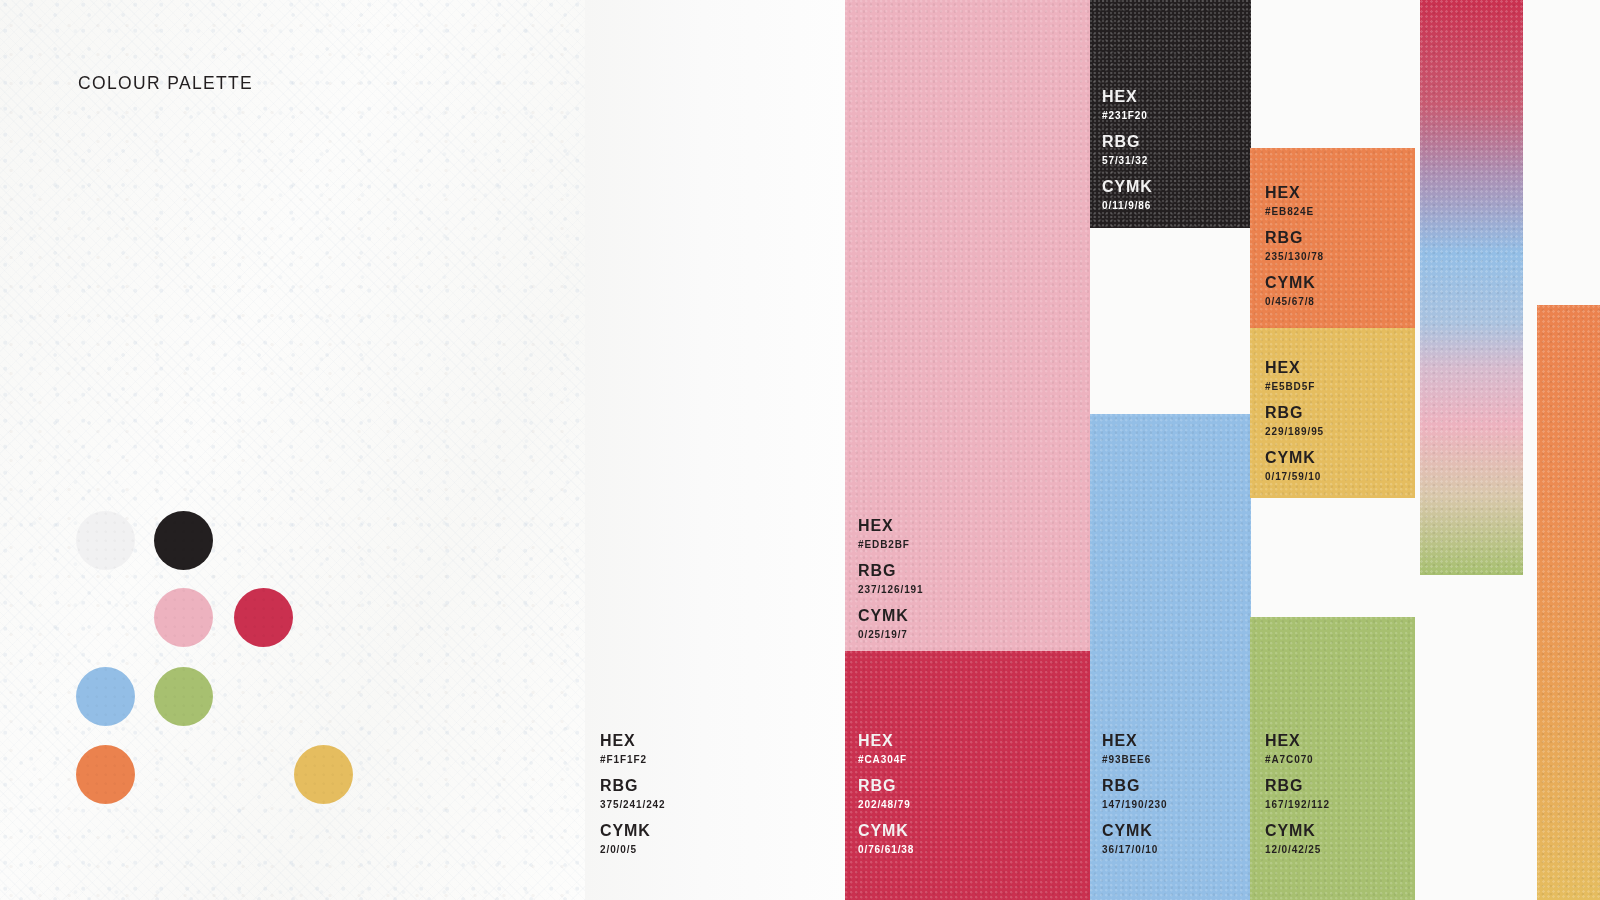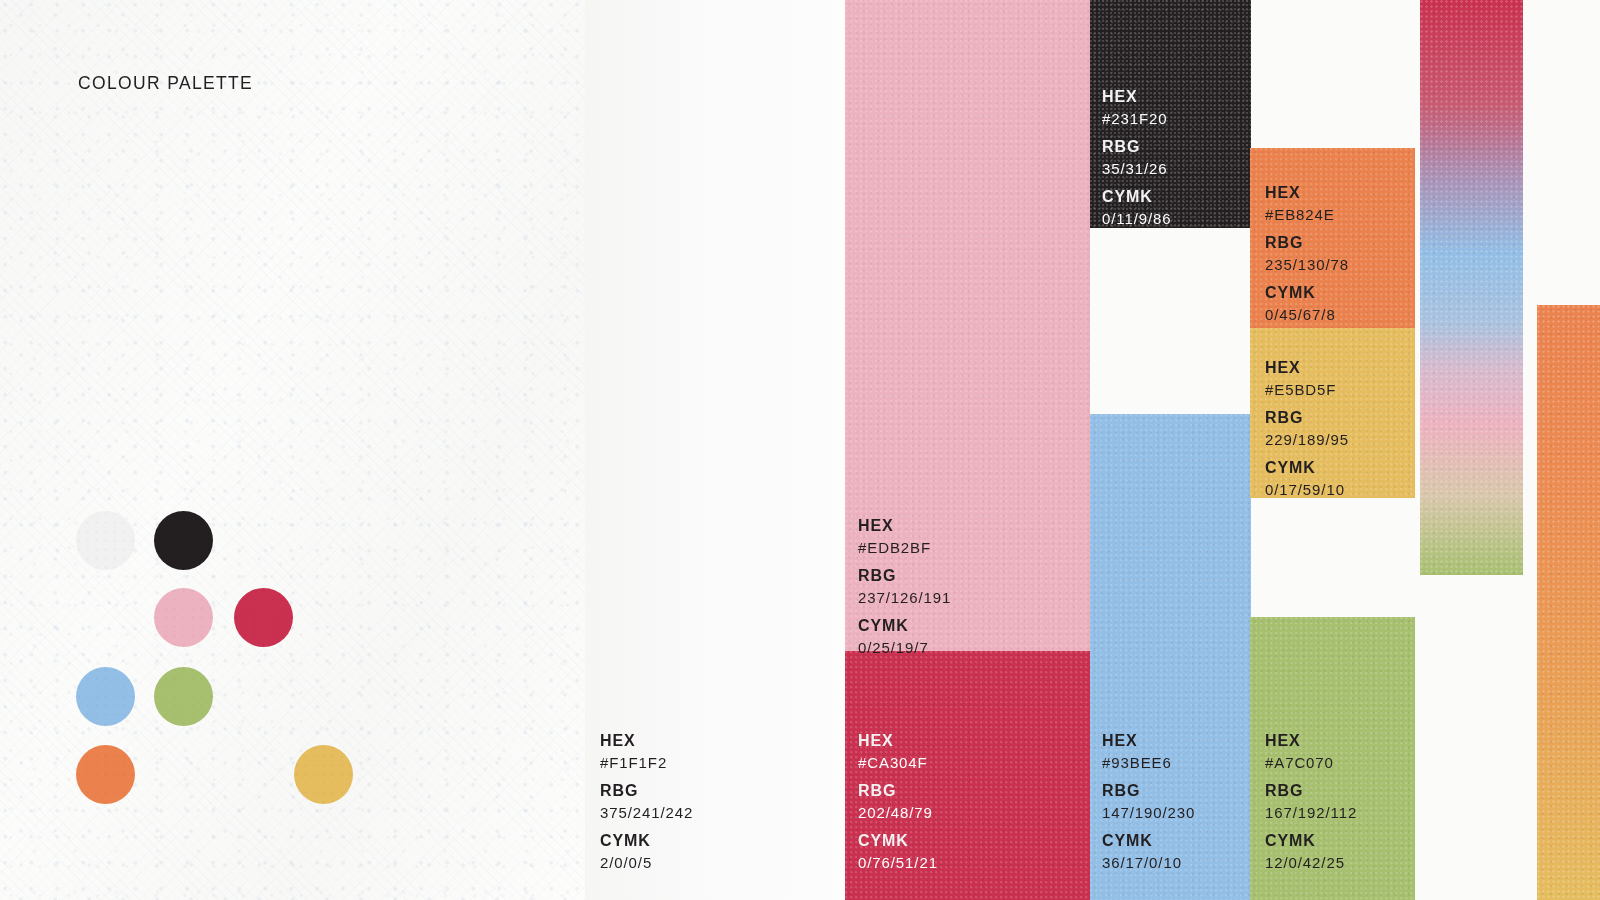--- a/index.html
+++ b/index.html
@@ -107,23 +107,23 @@
     line-height: 1;
     white-space: nowrap;
   }
   .info .lbl {
     font-size: 16px;
     letter-spacing: 0.9px;
     font-weight: 700;
     margin-bottom: 6px;
   }
   .info .val {
-    font-size: 15px;
+    font-size: 10px;
     letter-spacing: 0.9px;
-    font-weight: 400;
+    font-weight: 700;
     margin-bottom: 13px;
   }
   .info .val:last-child { margin-bottom: 0; }
   .info.dark-text { color: #231f20; }
   .info.light-text { color: #ffffff; }
   .info.light-text .lbl { color: #f2f2f2; }
 
   
   .gradstrip { position: absolute; }
   .gradstrip::after {
@@ -197,41 +197,41 @@
     <div class="lbl">RBG</div>
     <div class="val">375/241/242</div>
     <div class="lbl">CYMK</div>
     <div class="val">2/0/0/5</div>
   </div>
 
   <div class="info light-text" style="left:1102px; top:89px;">
     <div class="lbl">HEX</div>
     <div class="val">#231F20</div>
     <div class="lbl">RBG</div>
-    <div class="val">35/31/26</div>
+    <div class="val">57/31/32</div>
     <div class="lbl">CYMK</div>
     <div class="val">0/11/9/86</div>
   </div>
 
   <div class="info dark-text" style="left:858px; top:518px;">
     <div class="lbl">HEX</div>
     <div class="val">#EDB2BF</div>
     <div class="lbl">RBG</div>
     <div class="val">237/126/191</div>
     <div class="lbl">CYMK</div>
     <div class="val">0/25/19/7</div>
   </div>
 
   <div class="info light-text" style="left:858px; top:733px;">
     <div class="lbl">HEX</div>
     <div class="val">#CA304F</div>
     <div class="lbl">RBG</div>
     <div class="val">202/48/79</div>
     <div class="lbl">CYMK</div>
-    <div class="val">0/76/51/21</div>
+    <div class="val">0/76/61/38</div>
   </div>
 
   <div class="info dark-text" style="left:1102px; top:733px;">
     <div class="lbl">HEX</div>
     <div class="val">#93BEE6</div>
     <div class="lbl">RBG</div>
     <div class="val">147/190/230</div>
     <div class="lbl">CYMK</div>
     <div class="val">36/17/0/10</div>
   </div>

